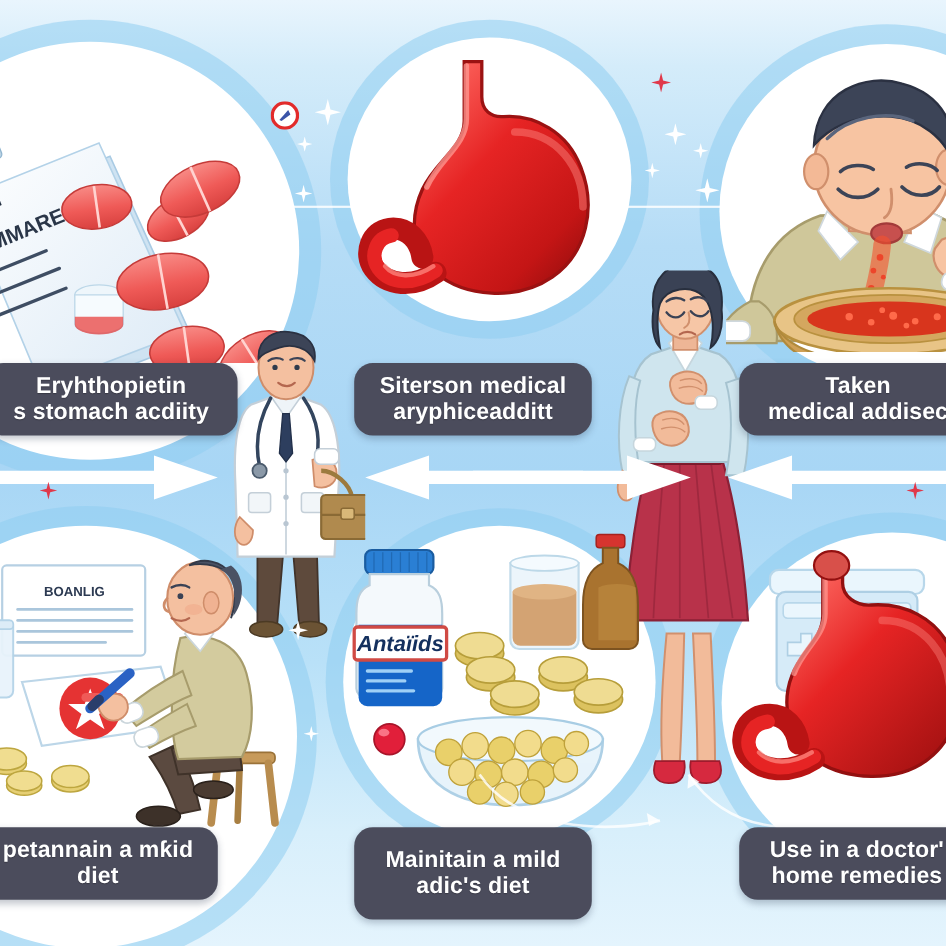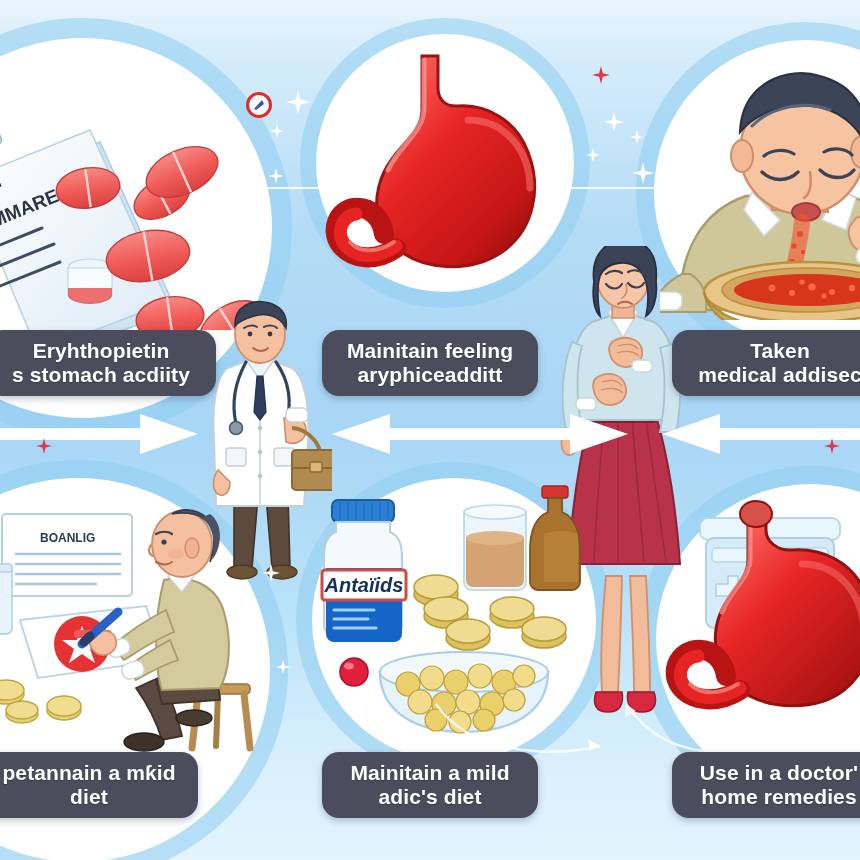--- a/index.html
+++ b/index.html
@@ -596,28 +596,28 @@
   <div class="sparkle" style="left:246px; top:92px; width:26px; height:26px;">
     <svg class="sv" viewBox="0 0 26 26">
       <circle cx="13" cy="13" r="11.5" fill="#ffffff" stroke="#e22b2b" stroke-width="3"></circle>
       <path d="M8 17 L16 8 L18 12 L10 18 Z" fill="#3a54a8"></path>
     </svg>
   </div>
 
   <div class="label" style="left:-14px; top:330px; width:230px; height:66px; font-size:21px;">Eryhthopietin
 s stomach acdiity</div>
 
-  <div class="label" style="left:322px; top:330px; width:216px; height:66px; font-size:21px;">Mainitain feeling
+  <div class="label" style="left:322px; top:330px; width:216px; height:66px; font-size:21px;">Siterson medical
 aryphiceadditt</div>
 
   <div class="label" style="left:672px; top:330px; width:216px; height:66px; font-size:21px;">Taken
 medical addisec</div>
 
   <div class="label" style="left:-20px; top:752px; width:218px; height:66px; font-size:21px;">petannain a mƙid
 diet</div>
 
-  <div class="label" style="left:322px; top:752px; width:216px; height:66px; font-size:21px;">Mainitain a mild
+  <div class="label" style="left:322px; top:752px; width:216px; height:84px; font-size:21px;">Mainitain a mild
 adic's diet</div>
 
   <div class="label" style="left:672px; top:752px; width:214px; height:66px; font-size:21px;">Use in a doctor'
 home remedies</div>
 
 </div>
 
 </body></html>

